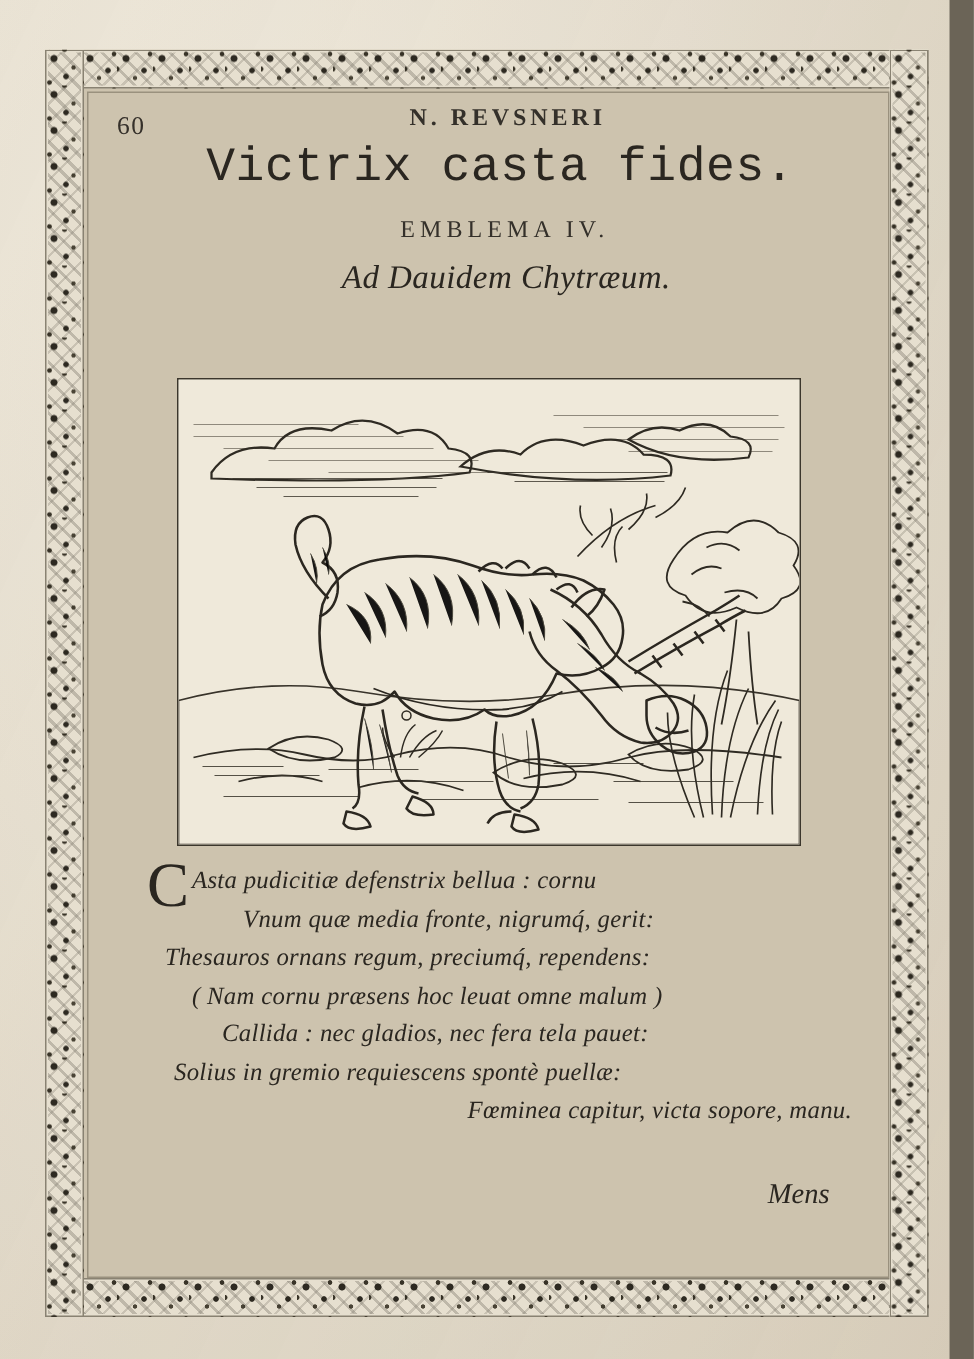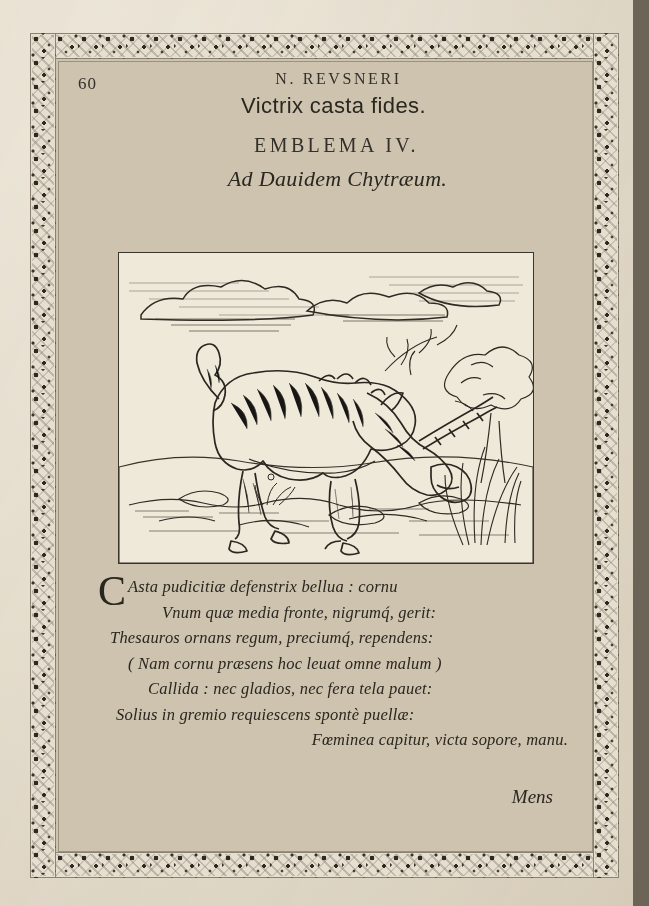--- a/index.html
+++ b/index.html
@@ -137,32 +137,33 @@
 
   .heading-block { text-align: center; padding-top: 4px; }
 
   #running-title {
     font-size: 16px;
     letter-spacing: 2.6px;
     font-variant: small-caps;
     text-transform: uppercase;
     color: #34302a;
     margin-left: 28px;
+    font-weight: bold;
   }
   #motto {
     margin-top: 5px;
-    font-size: 22px;
+    font-size: 32px;
     letter-spacing: .4px;
     color: #2a2620;
     margin-left: 18px;
-    font-family: Liberation Sans, sans-serif;
+    font-family: Liberation Mono, monospace;
   }
   #emblema-line {
     margin-top: 15px;
-    font-size: 20px;
+    font-size: 16px;
     letter-spacing: 3.4px;
     text-transform: uppercase;
     color: #34302a;
     margin-left: 24px;
   }
   #dedication {
     margin-top: 9px;
     font-size: 22px;
     font-style: italic;
     letter-spacing: .3px;

